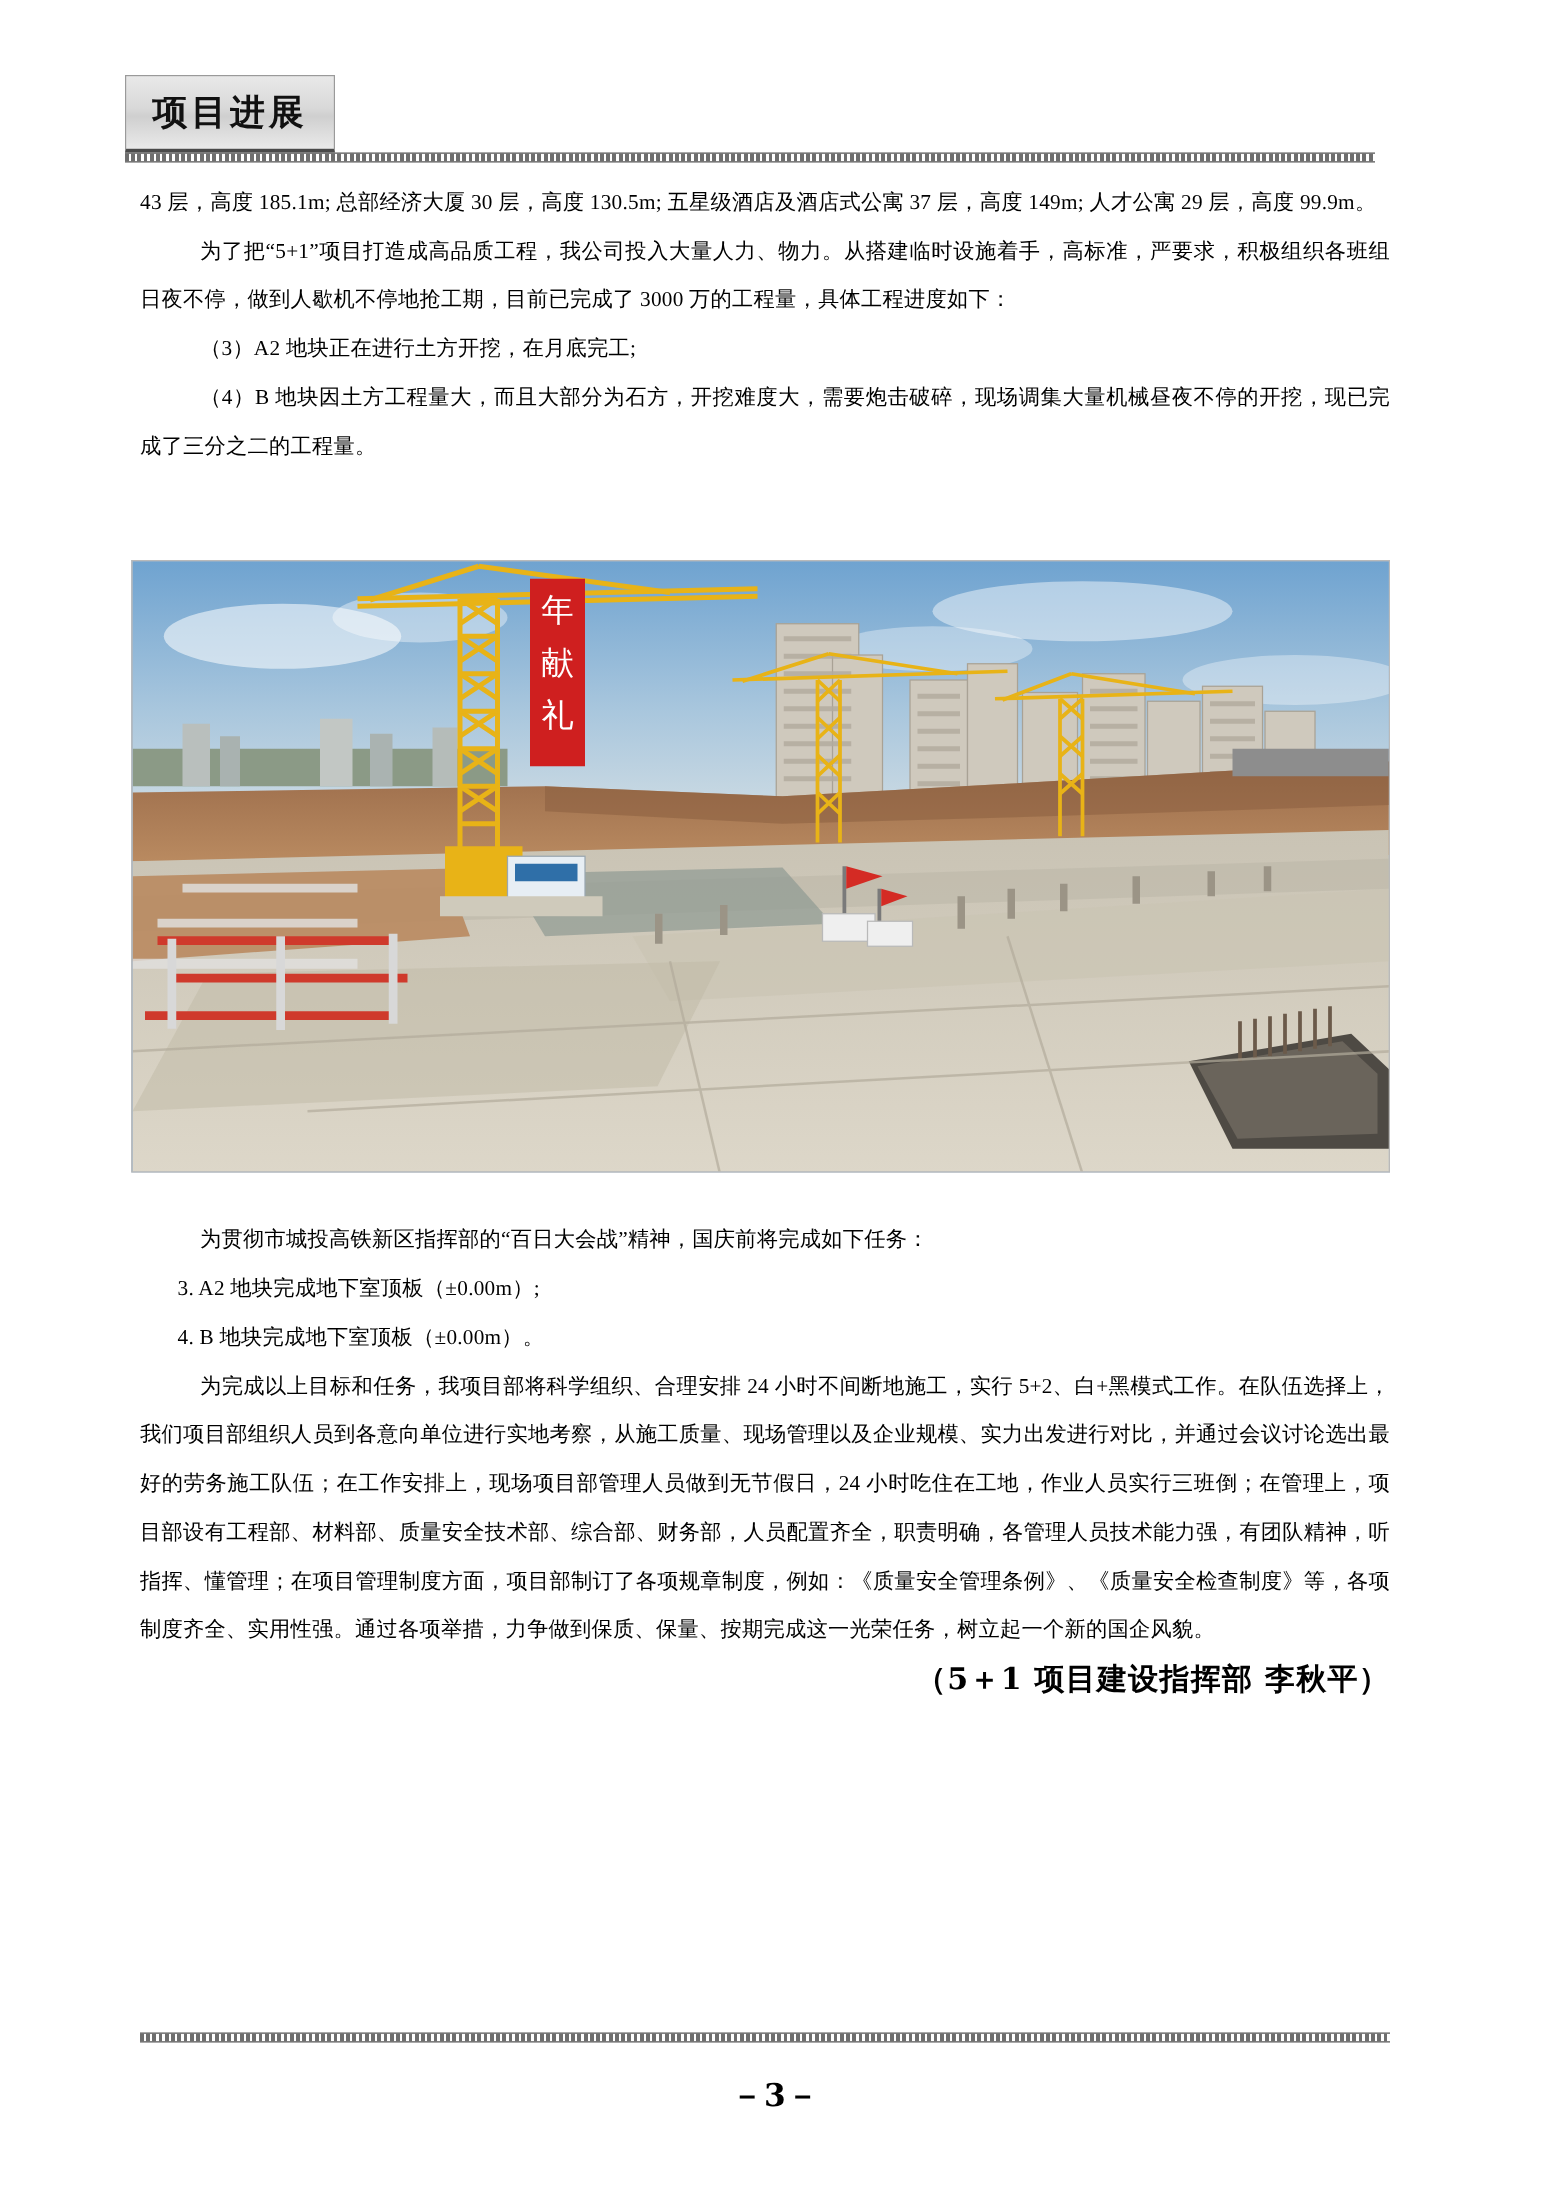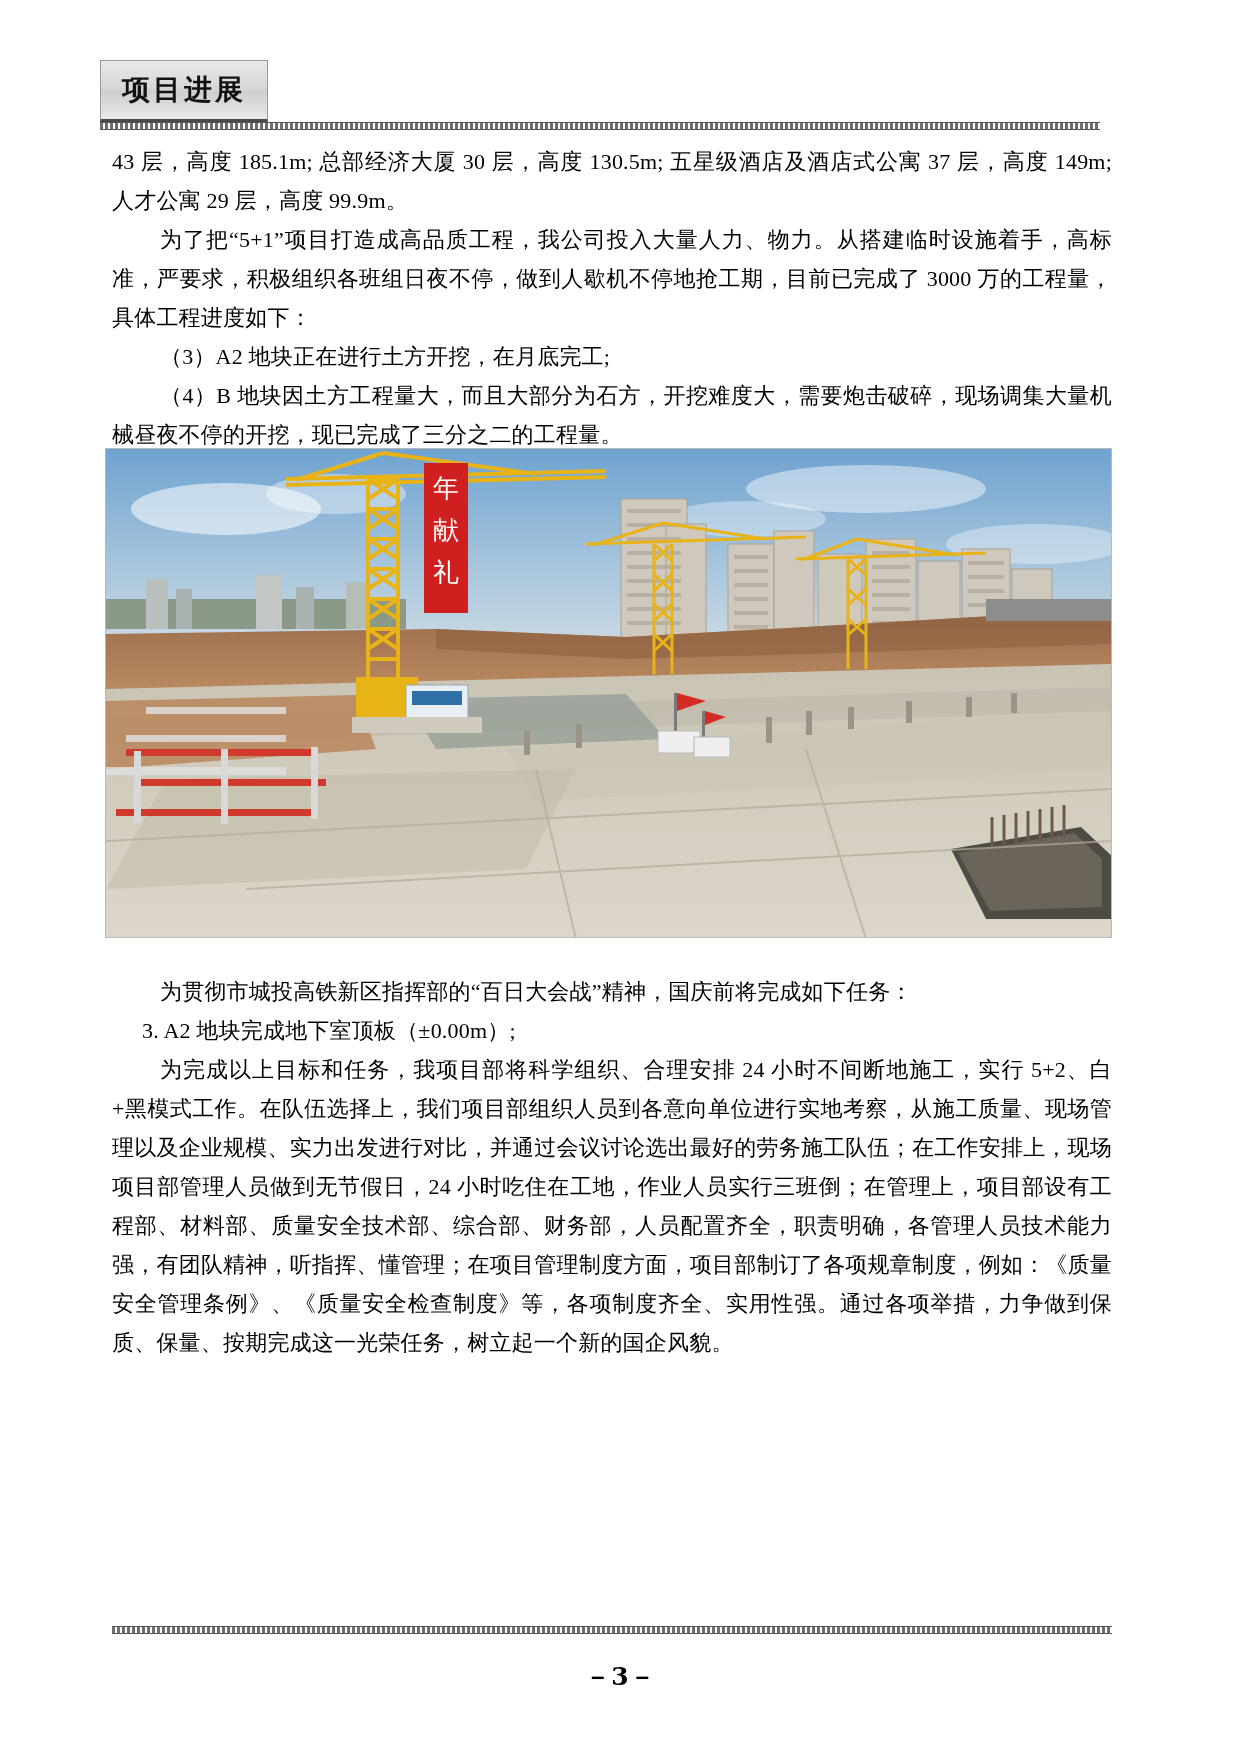--- a/index.html
+++ b/index.html
@@ -65,21 +65,21 @@
 
   
   .content {
     position: absolute;
     left: 112px;
     top: 142px;
     width: 1000px;
   }
   p {
     margin: 0;
-    font-size: 22px;
+    font-size: 17px;
     line-height: 39px;
     text-align: justify;
     text-justify: inter-ideograph;
     letter-spacing: 0.2px;
   }
   p.indent { text-indent: 48px; }
 
   
   .photo {
     position: absolute;
@@ -330,19 +330,21 @@
         <path d="M140 440 L1007 392"></path>
         <path d="M430 320 L470 490"></path>
         <path d="M700 300 L760 490"></path>
       </g>
     </svg>
   </div>
 
   <div class="content2">
     <p class="indent">为贯彻市城投高铁新区指挥部的“百日大会战”精神，国庆前将完成如下任务：</p>
     <p class="list-item">3. A2 地块完成地下室顶板（±0.00m）;</p>
+    <p class="list-item">4. B 地块完成地下室顶板（±0.00m）。</p>
     <p class="indent">为完成以上目标和任务，我项目部将科学组织、合理安排 24 小时不间断地施工，实行 5+2、白+黑模式工作。在队伍选择上，我们项目部组织人员到各意向单位进行实地考察，从施工质量、现场管理以及企业规模、实力出发进行对比，并通过会议讨论选出最好的劳务施工队伍；在工作安排上，现场项目部管理人员做到无节假日，24 小时吃住在工地，作业人员实行三班倒；在管理上，项目部设有工程部、材料部、质量安全技术部、综合部、财务部，人员配置齐全，职责明确，各管理人员技术能力强，有团队精神，听指挥、懂管理；在项目管理制度方面，项目部制订了各项规章制度，例如：《质量安全管理条例》、《质量安全检查制度》等，各项制度齐全、实用性强。通过各项举措，力争做到保质、保量、按期完成这一光荣任务，树立起一个新的国企风貌。</p>
+    <p class="signature">（5＋1 项目建设指挥部   李秋平）</p>
   </div>
 
   <div class="footer-rule"></div>
   <div class="page-number">－3－</div>
 
 </div>
 
 </body></html>

